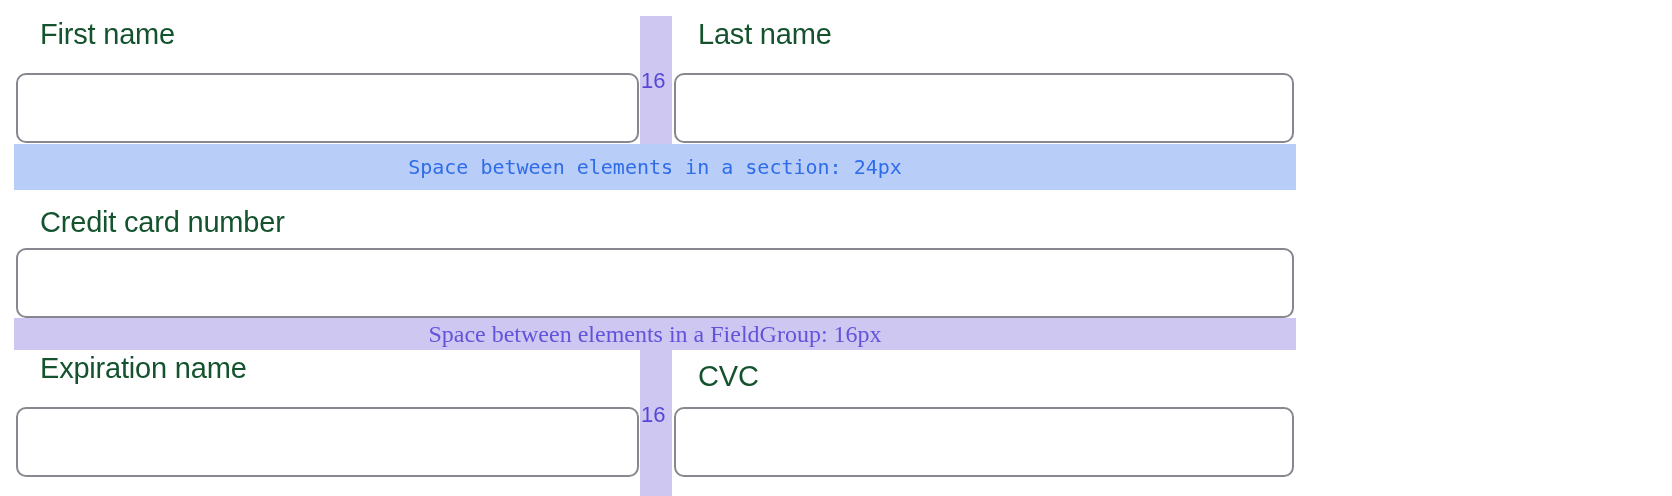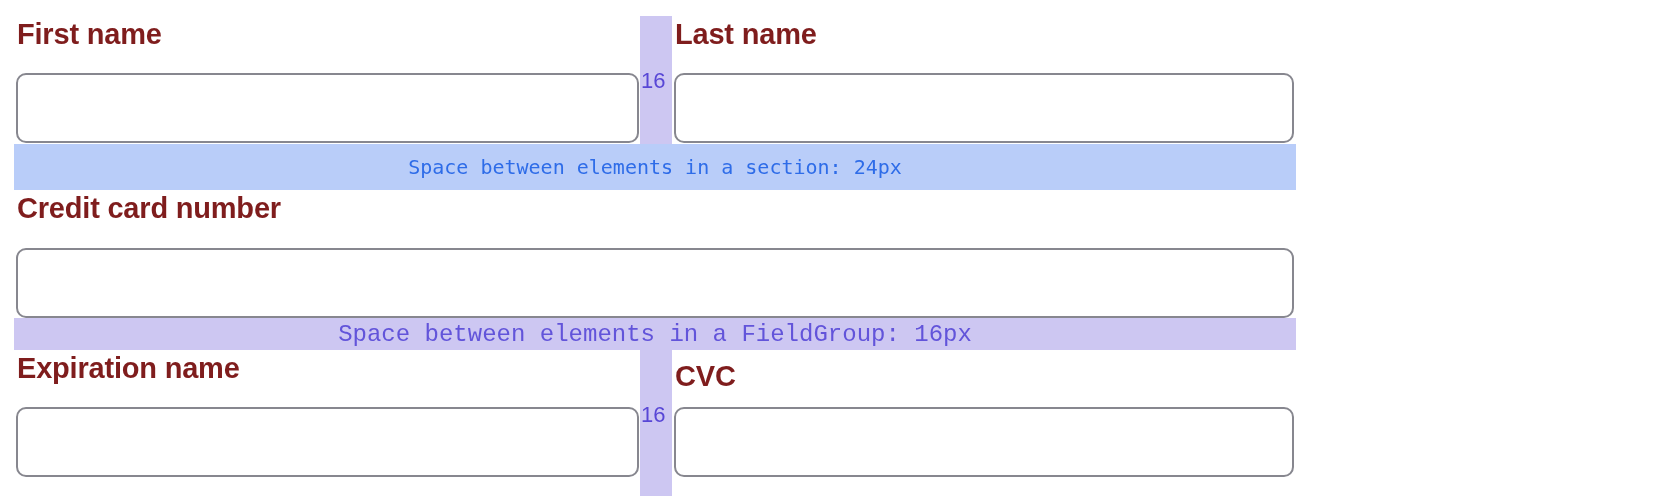--- a/index.html
+++ b/index.html
@@ -7,27 +7,28 @@
   body {
     width: 1672px; height: 496px;
     position: relative; overflow: hidden;
     font-family: "Liberation Sans", sans-serif;
   }
   .canvas { position: absolute; inset: 0; }
 
   
   .fld-label {
     position: absolute;
-    font-size: 29px; font-weight: 700; color: #7f1d1d;
+    font-size: 29px; font-weight: 400; color: #14532d;
     line-height: 36px; white-space: nowrap;
     letter-spacing: -0.2px;
+    margin-left: 23px;
   }
   .lbl-first      { left: 17px;  top: 16px;  }
   .lbl-last       { left: 675px; top: 16px;  }
-  .lbl-card       { left: 17px;  top: 190px; }
+  .lbl-card       { left: 17px;  top: 204px; }
   .lbl-exp        { left: 17px;  top: 350px; }
   .lbl-cvc        { left: 675px; top: 358px; }
 
   
   .txt-input {
     position: absolute; height: 70px;
     background: #ffffff;
     border: 2px solid #87878f; border-radius: 10px;
     font-size: 28px; padding: 0 16px; color: #111;
     outline: none;
@@ -61,21 +62,21 @@
   }
   .band-section {
     top: 144px; height: 46px;
     background: #b9cdf9;
     font-family: "DejaVu Sans Mono", monospace;
     font-size: 20px; color: #2e6ce8;
   }
   .band-fieldgroup {
     top: 318px; height: 32px;
     background: #cdc7f2;
-    font-family: Liberation Mono, monospace;
+    font-family: Liberation Serif, serif;
     font-size: 24px; color: #6254da;
   }
 </style>
 </head>
 <body>
 
 <div class="canvas">
 
   <div class="gap-strip strip-top"></div>
   <div class="gap-strip strip-bottom"></div>

